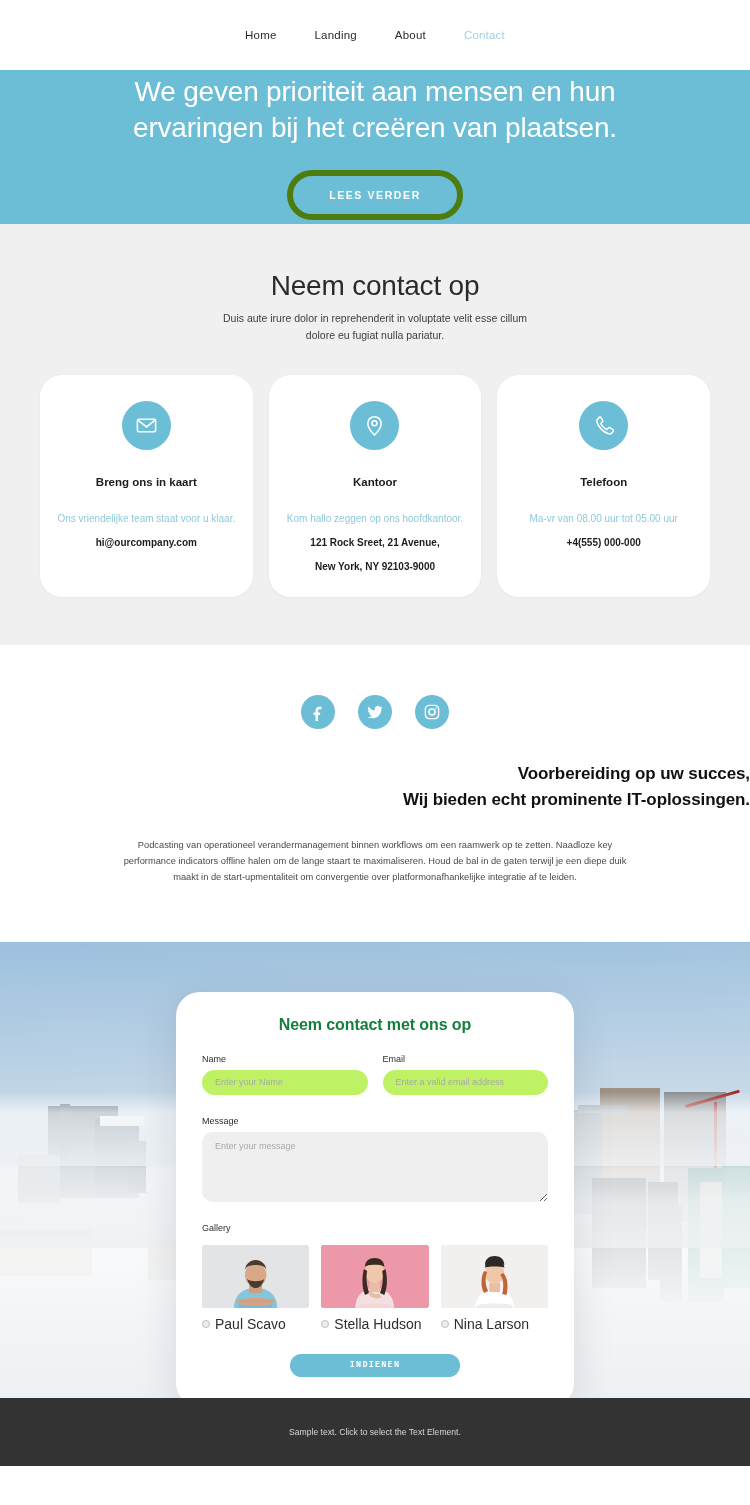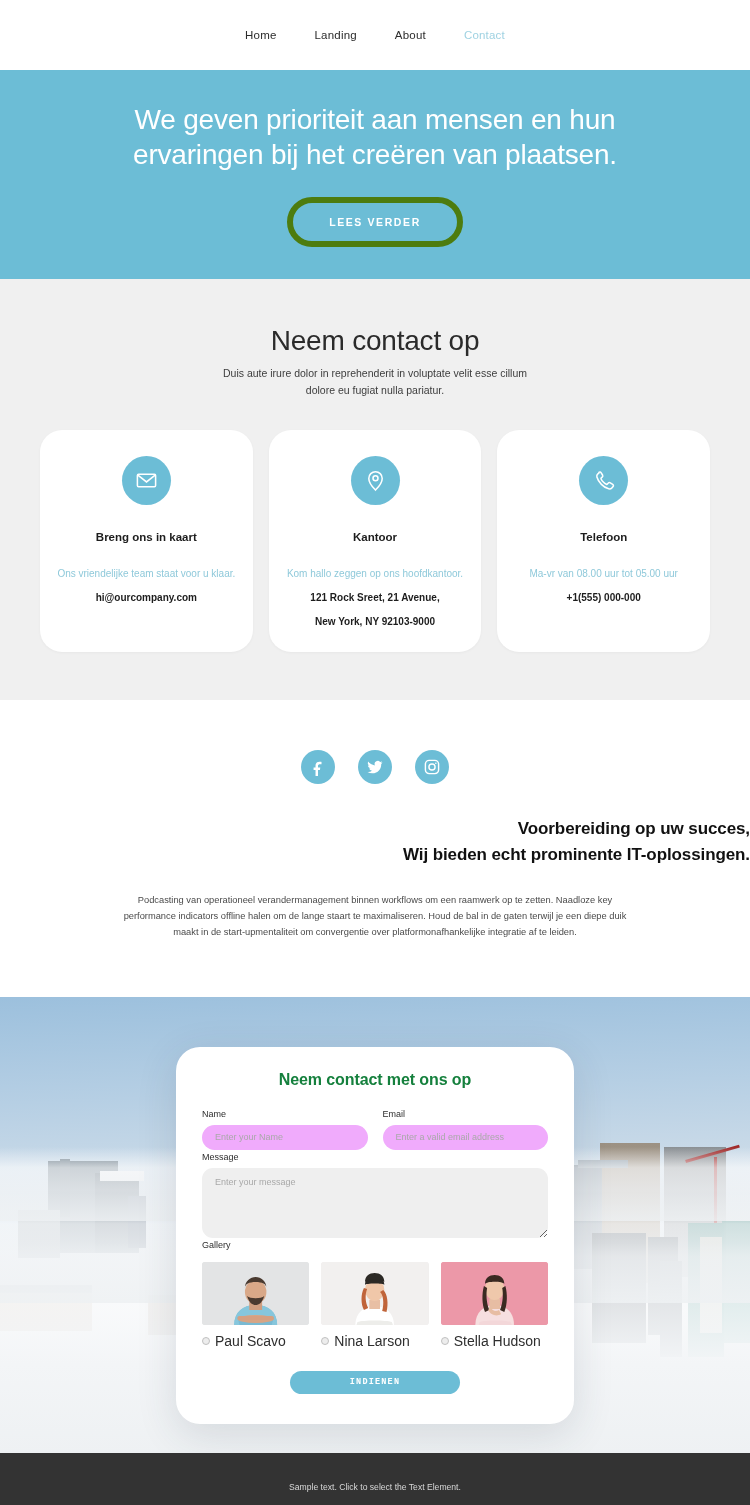--- a/index.html
+++ b/index.html
@@ -21,21 +21,21 @@
   .nav-list { display:flex; align-items:center; }
   .nav-item {
     font-size:11.5px; color:#2c2c2c; letter-spacing:.2px;
     padding:0 19px; cursor:pointer; text-decoration:none;
     font-family:"Liberation Sans", sans-serif;
   }
   .nav-item.active { color:#9fd2e2; }
 
   
   .hero {
-    background:#6cbdd6; height:209px;
+    background:#6cbdd6; height:154px;
     display:flex; flex-direction:column; align-items:center; justify-content:center;
     padding:0 90px;
   }
   .hero-title {
     color:#ffffff; font-weight:400; font-size:28px; line-height:1.26;
     text-align:center; letter-spacing:-.2px;
   }
   .hero-btn {
     margin-top:25px;
     border:6px solid #4d7c0f; border-radius:40px;
@@ -49,21 +49,21 @@
   .contact-sec { background:#f0f0f0; padding:46px 0 48px; }
   .sec-title {
     text-align:center; font-weight:400; font-size:28px;
     color:#2b2b2b; letter-spacing:-.2px;
   }
   .sec-sub {
     text-align:center; font-size:10.5px; color:#3d3d3d;
     line-height:1.62; margin:8px auto 0; max-width:330px;
   }
   .cards {
-    display:flex; justify-content:center; gap:16px;
+    display:flex; justify-content:flex-end; gap:16px;
     margin-top:31px; padding:0 40px;
   }
   .card {
     background:#ffffff; border-radius:22px;
     width:213px; min-height:222px;
     padding:26px 16px 20px;
     display:flex; flex-direction:column; align-items:center;
     box-shadow:0 1px 3px rgba(0,0,0,.04);
   }
   .card-icon {
@@ -131,32 +131,32 @@
     box-shadow:0 10px 40px rgba(40,60,80,.14);
   }
   .form-title {
     text-align:center; font-size:16px; font-weight:bold; color:#15803d;
     margin-bottom:20px; letter-spacing:-.1px;
   }
   .frow { display:flex; gap:15px; }
   .fgroup { flex:1; display:flex; flex-direction:column; }
   .flabel { font-size:9px; color:#2e2e2e; margin-bottom:6px; }
   .finput {
-    background:#f0abfc; border:none; border-radius:18px;
+    background:#bef264; border:none; border-radius:18px;
     height:25px; padding:0 13px; font-size:9px; color:#4c4c4c;
     font-family:"Liberation Sans", sans-serif; outline:none;
   }
   .finput::placeholder { color:#a9a9a9; }
   .ftextarea {
     background:#efefef; border:none; border-radius:11px;
     height:70px; padding:9px 13px; font-size:9px; color:#4c4c4c;
     font-family:"Liberation Sans", sans-serif; outline:none; resize:vertical;
   }
   .ftextarea::placeholder { color:#a9a9a9; }
-  .fblock { margin-top:2px; display:flex; flex-direction:column; }
+  .fblock { margin-top:21px; display:flex; flex-direction:column; }
   .gallery { display:flex; gap:12px; margin-top:6px; }
   .gitem { flex:1; display:flex; flex-direction:column; }
   .gphoto {
     height:63px; border-radius:3px; overflow:hidden; position:relative;
   }
   .gcap { display:flex; align-items:center; gap:5px; margin-top:8px; }
   .gradio {
     width:8px; height:8px; border-radius:50%;
     border:1px solid #c0c0c0; background:#ededed; flex:0 0 auto;
   }
@@ -227,21 +227,21 @@
       </div>
 
       <div class="card">
         <div class="card-icon">
           <svg width="23" height="23" viewBox="0 0 24 24" fill="none" stroke="#ffffff" stroke-width="1.6" stroke-linejoin="round">
             <path d="M7.2 3.4c.7-.6 1.7-.4 2.2.4l1.6 2.5c.4.7.3 1.6-.3 2.1l-1 .9c-.3.3-.4.7-.2 1.1.5 1.1 1.3 2.2 2.3 3.2 1 1 2.1 1.8 3.2 2.3.4.2.8.1 1.1-.2l.9-1c.5-.6 1.4-.7 2.1-.3l2.5 1.6c.8.5 1 1.5.4 2.2l-1.3 1.5c-.8.9-2.1 1.3-3.3 1-2.6-.7-5.3-2.4-7.6-4.7-2.3-2.3-4-5-4.7-7.6-.3-1.2.1-2.5 1-3.3l1.1-.7z"></path>
           </svg>
         </div>
         <div class="card-title">Telefoon</div>
         <div class="card-sub">Ma-vr van 08.00 uur tot 05.00 uur</div>
-        <div class="card-val">+1(555) 000-000</div>
+        <div class="card-val">+4(555) 000-000</div>
       </div>
 
     </div>
   </section>
 
   <section class="mid-sec">
     <div class="socials">
       <div class="soc">
         <svg width="18" height="18" viewBox="0 0 24 24" fill="#ffffff">
           <path d="M14.6 8.2h2.1V5.3c-.4-.05-1.6-.17-3-.17-3 0-5 1.84-5 5.2v2.47H6.1v3.3h2.6V24h3.3v-7.9h2.6l.4-3.3h-3V10.6c0-.96.26-1.6 1.6-2.4z"></path>
@@ -349,59 +349,59 @@
                 <rect x="33" y="54" width="34" height="4" rx="2" fill="#d5a081"></rect>
               </svg>
             </div>
             <div class="gcap">
               <span class="gradio"></span>
               <span class="gname">Paul Scavo</span>
             </div>
           </div>
 
           <div class="gitem">
+            <div class="gphoto" style="background:#eb97a7;">
+              <svg viewBox="0 0 100 63" width="100%" height="100%" preserveAspectRatio="none">
+                <rect width="100" height="63" fill="#ec98a8"></rect>
+                <path d="M32 63c0-13 8-20 18-20s18 7 18 20z" fill="#f6dfe0"></path>
+                <rect x="45" y="37" width="10" height="10" fill="#e7bda3"></rect>
+                <ellipse cx="50" cy="27" rx="9" ry="11" fill="#efc8ab"></ellipse>
+                <path d="M41 22c0-6 4-9 9-9s9 3 9 9c-1-3-17-3-18 0z" fill="#3b2a22"></path>
+                <path d="M40 24c-2 8-2 18 1 26l4-2c-3-8-3-17-2-22z" fill="#3b2a22"></path>
+                <path d="M60 24c2 8 2 18-1 26l-4-2c3-8 3-17 2-22z" fill="#3b2a22"></path>
+                <path d="M46 45c2 4 5 5 8 3l2 4c-4 3-10 1-12-4z" fill="#e7bda3"></path>
+                <path d="M36 60c5-2 24-2 29 0l1 3H35z" fill="#f3d7d9"></path>
+              </svg>
+            </div>
+            <div class="gcap">
+              <span class="gradio"></span>
+              <span class="gname">Stella Hudson</span>
+            </div>
+          </div>
+
+          <div class="gitem">
             <div class="gphoto" style="background:#f1efee;">
               <svg viewBox="0 0 100 63" width="100%" height="100%" preserveAspectRatio="none">
                 <rect width="100" height="63" fill="#f2f0ef"></rect>
                 <path d="M32 63c0-12 8-19 18-19s18 7 18 19z" fill="#ffffff"></path>
                 <rect x="45" y="38" width="10" height="9" fill="#e8bfa4"></rect>
                 <ellipse cx="50" cy="28" rx="9" ry="11" fill="#f0c7a9"></ellipse>
                 <path d="M41 23c0-6 4-9 9-9s9 3 9 9c0-2-18-2-18 0z" fill="#2c2925"></path>
                 <path d="M41 20c0-6 4-9 9-9s9 3 9 9c-3-4-15-4-18 0z" fill="#2c2925"></path>
                 <path d="M58 28c4 4 5 14 3 22l-4-1c2-8 1-16-2-19z" fill="#c0643a"></path>
                 <path d="M40 26c-3 6-3 16 0 22l4-2c-3-6-3-14-1-19z" fill="#c0643a"></path>
                 <path d="M34 60c5-2 27-2 32 0l1 3H33z" fill="#ededea"></path>
               </svg>
             </div>
             <div class="gcap">
               <span class="gradio"></span>
               <span class="gname">Nina Larson</span>
             </div>
           </div>
 
-          <div class="gitem">
-            <div class="gphoto" style="background:#eb97a7;">
-              <svg viewBox="0 0 100 63" width="100%" height="100%" preserveAspectRatio="none">
-                <rect width="100" height="63" fill="#ec98a8"></rect>
-                <path d="M32 63c0-13 8-20 18-20s18 7 18 20z" fill="#f6dfe0"></path>
-                <rect x="45" y="37" width="10" height="10" fill="#e7bda3"></rect>
-                <ellipse cx="50" cy="27" rx="9" ry="11" fill="#efc8ab"></ellipse>
-                <path d="M41 22c0-6 4-9 9-9s9 3 9 9c-1-3-17-3-18 0z" fill="#3b2a22"></path>
-                <path d="M40 24c-2 8-2 18 1 26l4-2c-3-8-3-17-2-22z" fill="#3b2a22"></path>
-                <path d="M60 24c2 8 2 18-1 26l-4-2c3-8 3-17 2-22z" fill="#3b2a22"></path>
-                <path d="M46 45c2 4 5 5 8 3l2 4c-4 3-10 1-12-4z" fill="#e7bda3"></path>
-                <path d="M36 60c5-2 24-2 29 0l1 3H35z" fill="#f3d7d9"></path>
-              </svg>
-            </div>
-            <div class="gcap">
-              <span class="gradio"></span>
-              <span class="gname">Stella Hudson</span>
-            </div>
-          </div>
-
         </div>
       </div>
 
       <div class="submit-wrap">
         <button class="submit-btn">INDIENEN</button>
       </div>
     </div>
   </section>
 
   <footer class="footer">

